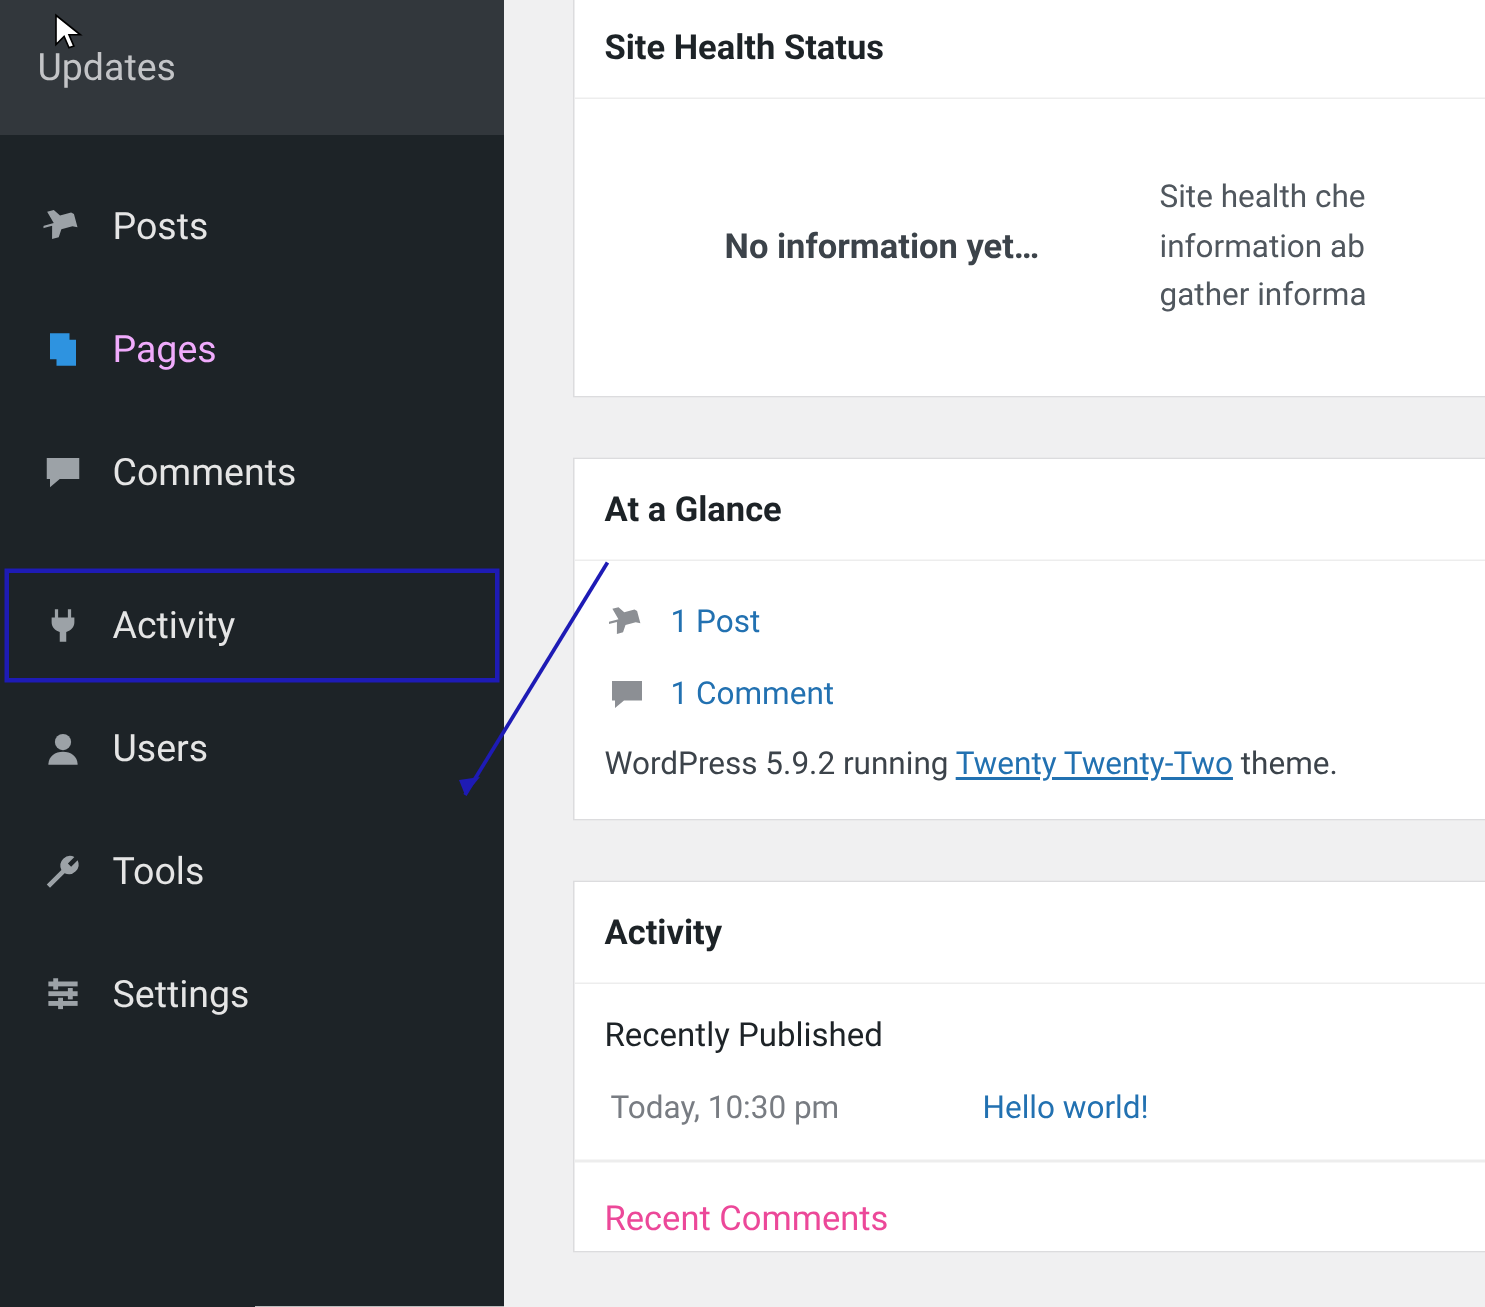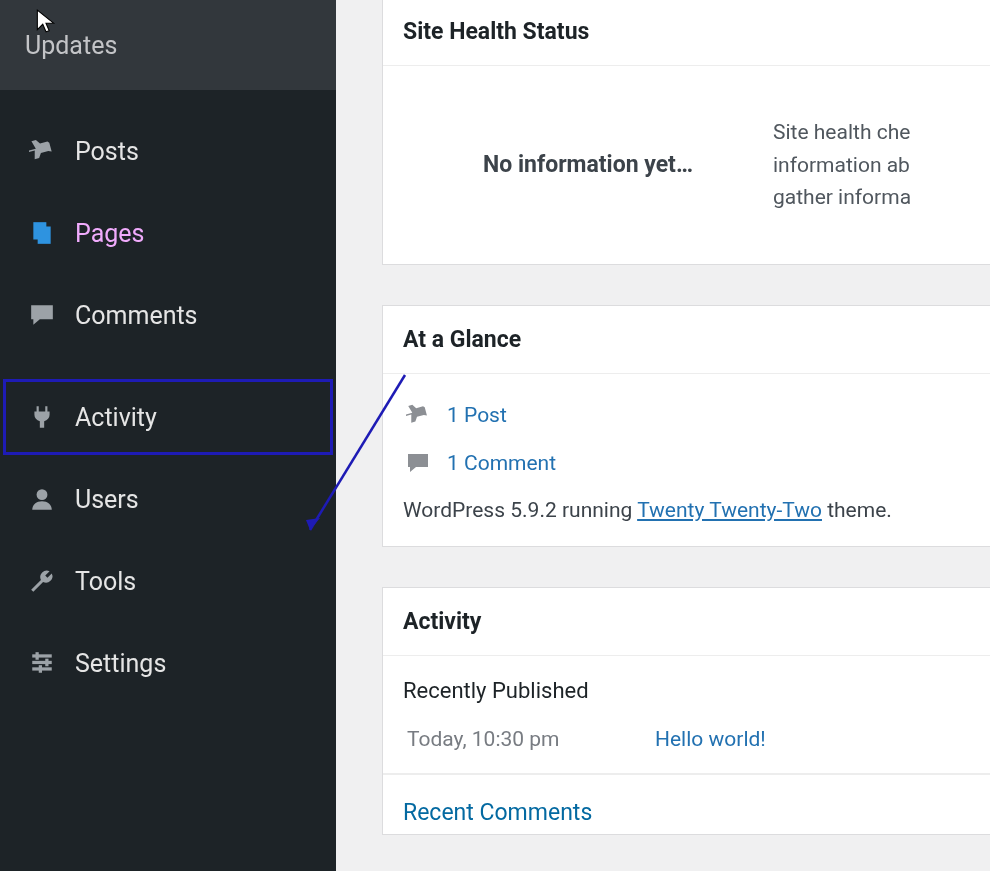--- a/index.html
+++ b/index.html
@@ -124,21 +124,21 @@
   .activity-body { padding: 0; }
   .activity-sub {
     font-size: 22px;
     font-weight: 400;
     color: #1d2327;
     padding: 22px 20px 10px 20px;
   }
   .activity-subhead {
     font-size: 23px;
     font-weight: 400;
-    color: #0369a1;
+    color: #ec4899;
     padding: 24px 20px 8px 20px;
     border-top: 1px solid #ededed;
   }
   .activity-row {
     display: flex;
     padding: 14px 20px 22px 24px;
     border-bottom: 1px solid #ededed;
   }
   .activity-time {
     color: #787c82;

